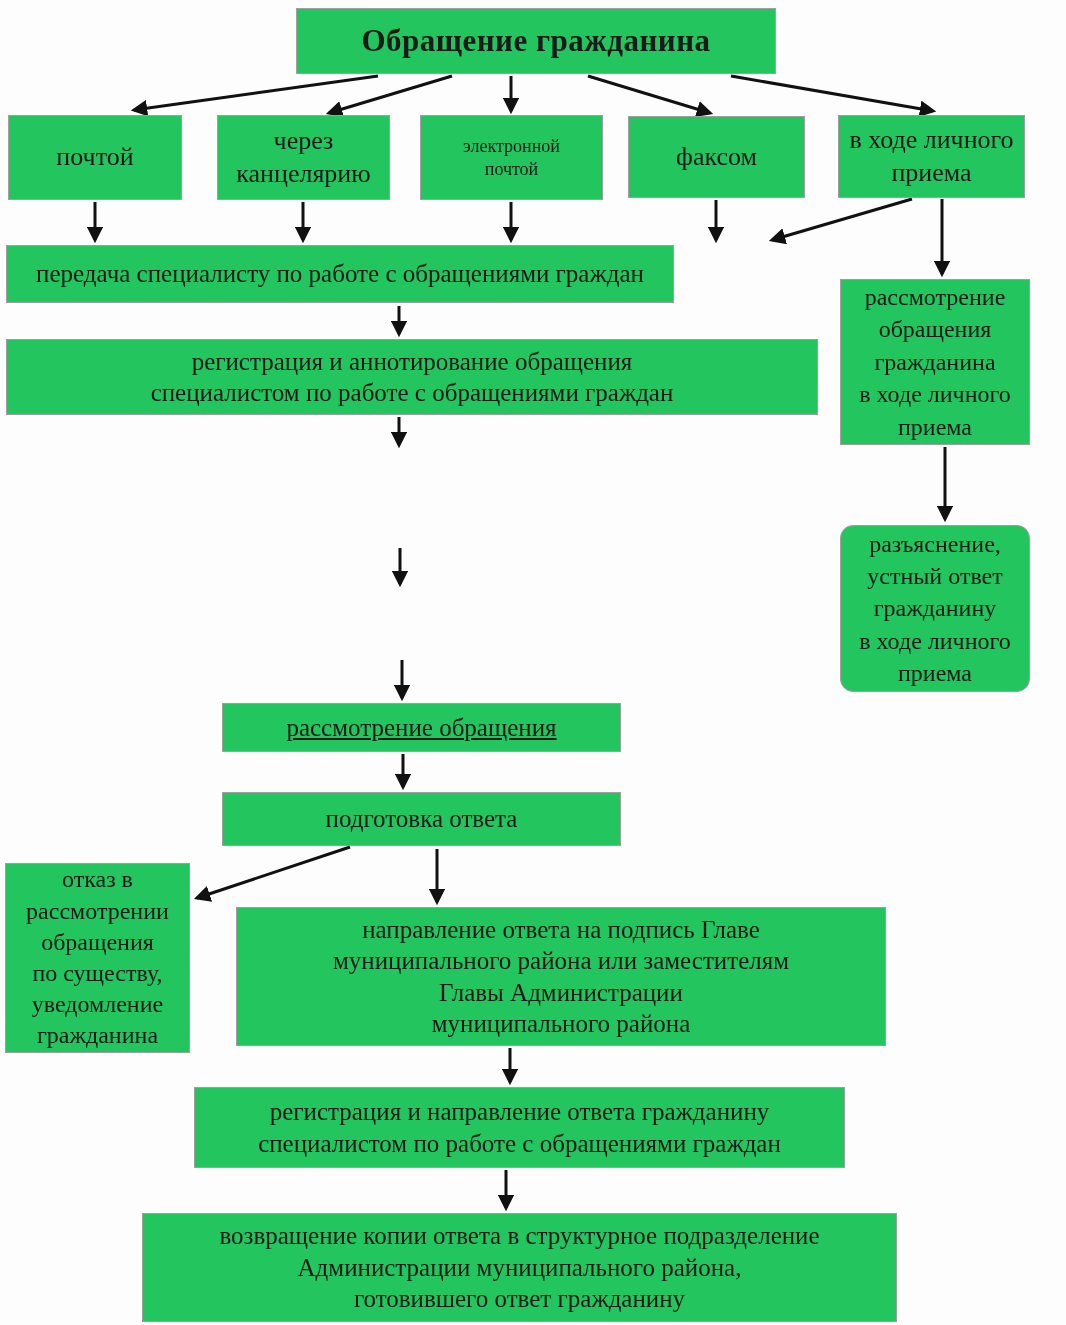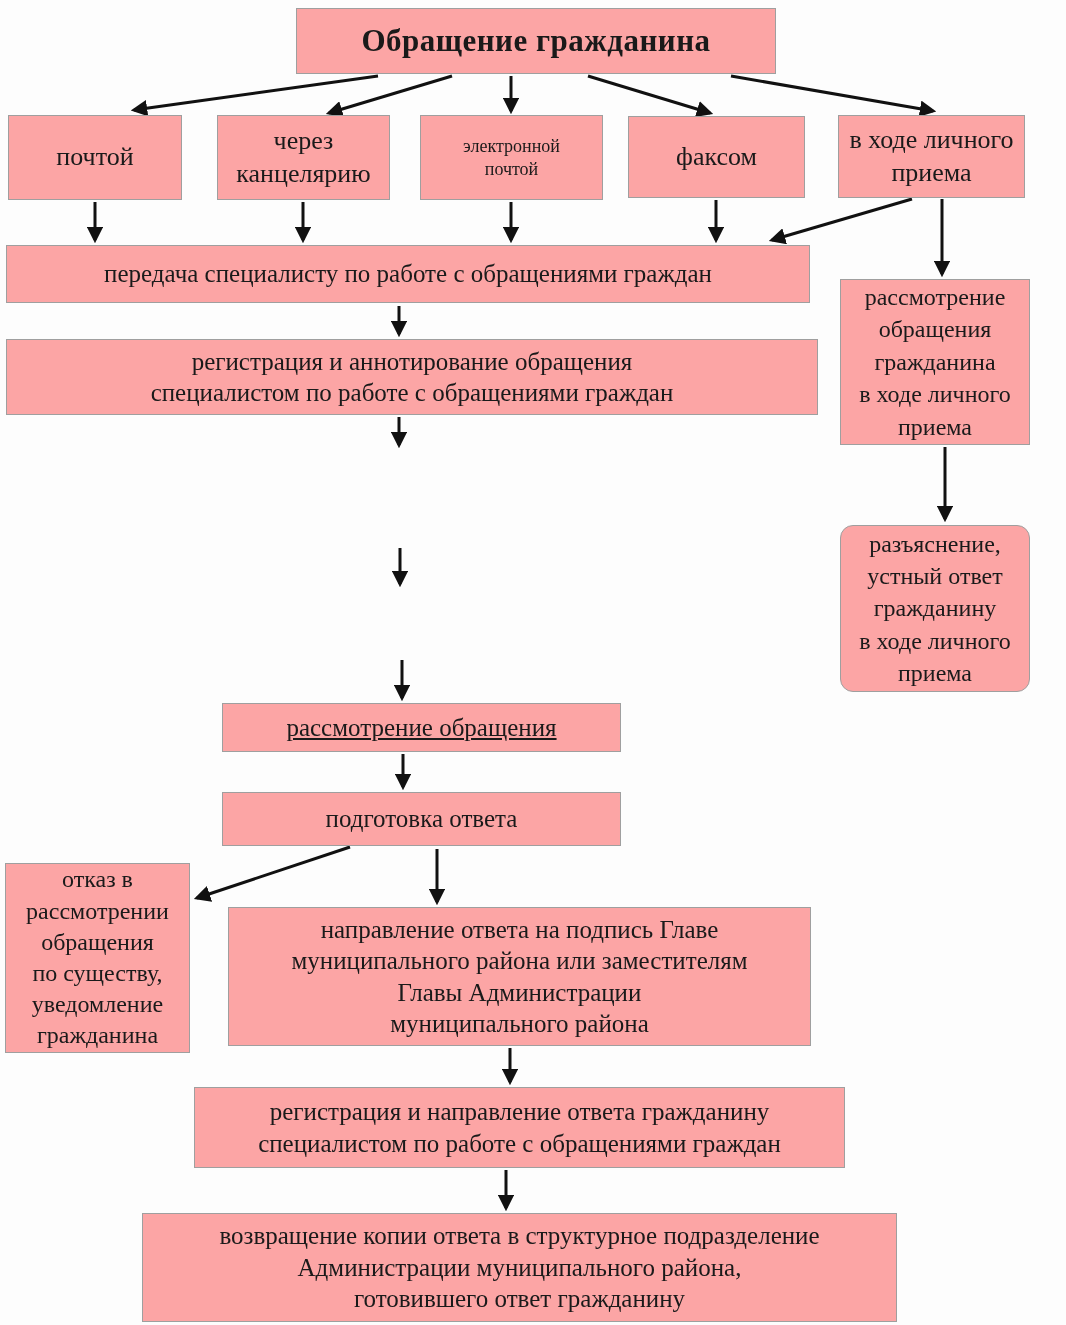--- a/index.html
+++ b/index.html
@@ -7,42 +7,42 @@
     position:relative;
     width:1066px;height:1325px;
     background:#fdfdfd;
     font-family:"Liberation Serif","DejaVu Serif",serif;
     color:#1a1a1a;
     overflow:hidden;
   }
   .node{
     position:absolute;
     box-sizing:border-box;
-    background:#fca5a5;
+    background:#22c55e;
     border:1px solid #9f9f9f;
     display:flex;align-items:center;justify-content:center;
     text-align:center;
     white-space:pre-line;
     font-size:25px;line-height:1.26;
     padding:2px 6px;
   }
   #n-title{left:296px;top:8px;width:480px;height:66px;font-size:31px;font-weight:bold;letter-spacing:.5px;}
   #n-mail{left:8px;top:115px;width:174px;height:85px;font-size:26px;}
   #n-chancery{left:217px;top:115px;width:173px;height:85px;font-size:26px;}
   #n-email{left:420px;top:115px;width:183px;height:85px;font-size:18px;}
   #n-fax{left:628px;top:116px;width:177px;height:82px;font-size:26px;}
   #n-personal{left:838px;top:115px;width:187px;height:83px;font-size:26px;}
-  #n-transfer{left:6px;top:245px;width:804px;height:58px;}
+  #n-transfer{left:6px;top:245px;width:668px;height:58px;}
   #n-reg-annot{left:6px;top:339px;width:812px;height:76px;}
   #n-dir-review{left:6px;top:450px;width:812px;height:96px;}
   #n-dir-exec{left:6px;top:589px;width:812px;height:69px;}
   #n-review{left:222px;top:703px;width:399px;height:49px;text-decoration:underline;}
   #n-answer-prep{left:222px;top:792px;width:399px;height:54px;}
   #n-refusal{left:5px;top:863px;width:185px;height:190px;font-size:24px;line-height:1.3;}
-  #n-answer-sign{left:228px;top:907px;width:583px;height:139px;font-family:Liberation Serif, serif;}
+  #n-answer-sign{left:236px;top:907px;width:650px;height:139px;font-family:Liberation Serif, serif;}
   #n-answer-send{left:194px;top:1087px;width:651px;height:81px;}
   #n-copy-return{left:142px;top:1213px;width:755px;height:109px;}
   #n-personal-review{left:840px;top:279px;width:190px;height:166px;font-size:24px;line-height:1.35;}
   #n-personal-answer{left:840px;top:525px;width:190px;height:167px;font-size:24px;line-height:1.35;border-radius:13px;}
   #arrows{position:absolute;left:0;top:0;width:1066px;height:1325px;pointer-events:none;}
   #arrows line{stroke:#111;stroke-width:3;}
 </style>
 </head>
 <body>
 

